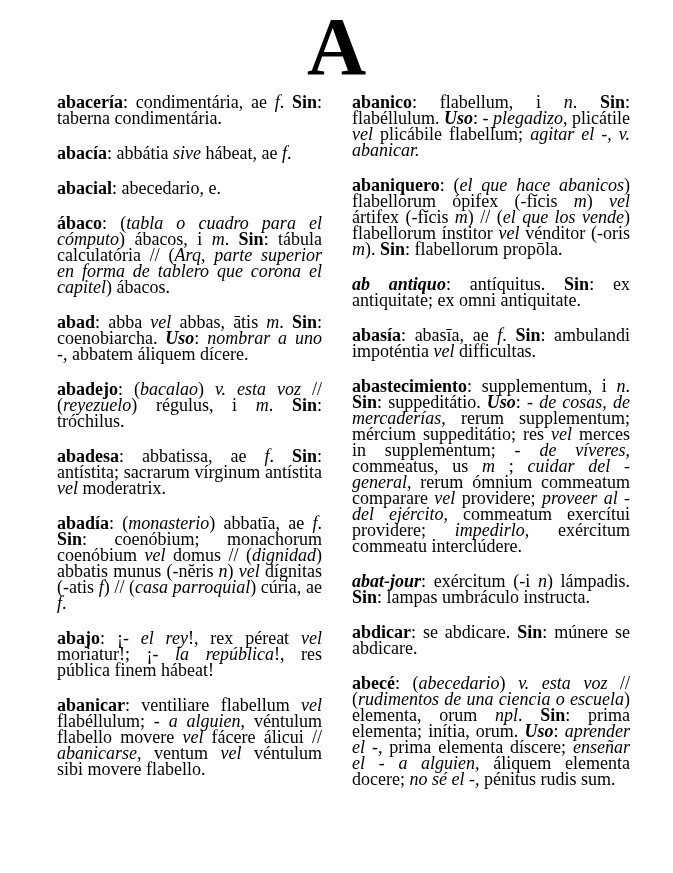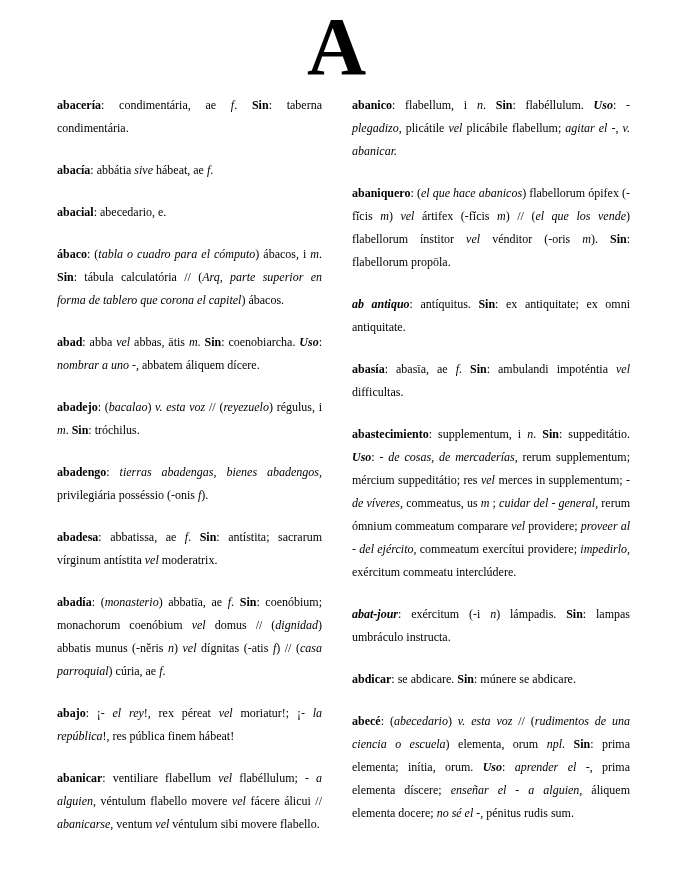--- a/index.html
+++ b/index.html
@@ -20,22 +20,22 @@
   .columns{
     display:flex;
     gap:30px;
     padding:0 43px 0 57px;
     box-sizing:border-box;
   }
   .col{min-width:0;}
   .col-left{width:265px;flex:0 0 265px;}
   .col-right{flex:1;}
   .entry{
-    font-size:12px;
-    line-height:23px;
+    font-size:18px;
+    line-height:16px;
     text-align:justify;
     margin:0 0 19px 0;
   }
   .seg-n{font-weight:normal;font-style:normal;}
   .seg-b{font-weight:bold;font-style:normal;}
   .seg-i{font-weight:normal;font-style:italic;}
   .seg-bi{font-weight:bold;font-style:italic;}
 </style>
 </head>
 <body>
@@ -43,21 +43,20 @@
 <div class="page">
   <div class="letter-heading">A</div>
   <div class="columns">
     <div class="col col-left" id="col-left">
         <p class="entry"><span class="seg-b">abacería</span><span class="seg-n">: condimentária, ae </span><span class="seg-i">f</span><span class="seg-n">. </span><span class="seg-b">Sin</span><span class="seg-n">: taberna condimentária.</span></p>
         <p class="entry"><span class="seg-b">abacía</span><span class="seg-n">: abbátia </span><span class="seg-i">sive</span><span class="seg-n"> hábeat, ae </span><span class="seg-i">f</span><span class="seg-n">.</span></p>
         <p class="entry"><span class="seg-b">abacial</span><span class="seg-n">: abecedario, e.</span></p>
         <p class="entry"><span class="seg-b">ábaco</span><span class="seg-n">: (</span><span class="seg-i">tabla o cuadro para el cómputo</span><span class="seg-n">) ábacos, i </span><span class="seg-i">m</span><span class="seg-n">. </span><span class="seg-b">Sin</span><span class="seg-n">: tábula calculatória // (</span><span class="seg-i">Arq, parte superior en forma de tablero que corona el capitel</span><span class="seg-n">) ábacos.</span></p>
         <p class="entry"><span class="seg-b">abad</span><span class="seg-n">: abba </span><span class="seg-i">vel</span><span class="seg-n"> abbas, ātis </span><span class="seg-i">m</span><span class="seg-n">. </span><span class="seg-b">Sin</span><span class="seg-n">: coenobiarcha. </span><span class="seg-bi">Uso</span><span class="seg-n">: </span><span class="seg-i">nombrar a uno -,</span><span class="seg-n"> abbatem áliquem dícere.</span></p>
         <p class="entry"><span class="seg-b">abadejo</span><span class="seg-n">: (</span><span class="seg-i">bacalao</span><span class="seg-n">) </span><span class="seg-i">v. esta voz</span><span class="seg-n"> // (</span><span class="seg-i">reyezuelo</span><span class="seg-n">) régulus, i </span><span class="seg-i">m</span><span class="seg-n">. </span><span class="seg-b">Sin</span><span class="seg-n">: tróchilus.</span></p>
-        <p class="entry"><span class="seg-b">abadengo</span><span class="seg-n">: </span><span class="seg-i">tierras abadengas, bienes abadengos,</span><span class="seg-n"> privilegiária posséssio (-onis </span><span class="seg-i">f</span><span class="seg-n">).</span></p>
         <p class="entry"><span class="seg-b">abadesa</span><span class="seg-n">: abbatissa, ae </span><span class="seg-i">f</span><span class="seg-n">. </span><span class="seg-b">Sin</span><span class="seg-n">: antístita; sacrarum vírginum antístita </span><span class="seg-i">vel</span><span class="seg-n"> moderatrix.</span></p>
         <p class="entry"><span class="seg-b">abadía</span><span class="seg-n">: (</span><span class="seg-i">monasterio</span><span class="seg-n">) abbatīa, ae </span><span class="seg-i">f</span><span class="seg-n">. </span><span class="seg-b">Sin</span><span class="seg-n">: coenóbium; monachorum coenóbium </span><span class="seg-i">vel</span><span class="seg-n"> domus // (</span><span class="seg-i">dignidad</span><span class="seg-n">) abbatis munus (-nĕris </span><span class="seg-i">n</span><span class="seg-n">) </span><span class="seg-i">vel</span><span class="seg-n"> dígnitas (-atis </span><span class="seg-i">f</span><span class="seg-n">) // (</span><span class="seg-i">casa parroquial</span><span class="seg-n">) cúria, ae </span><span class="seg-i">f</span><span class="seg-n">.</span></p>
         <p class="entry"><span class="seg-b">abajo</span><span class="seg-n">: ¡- </span><span class="seg-i">el rey</span><span class="seg-n">!, rex péreat </span><span class="seg-i">vel</span><span class="seg-n"> moriatur!; ¡- </span><span class="seg-i">la república</span><span class="seg-n">!, res pública finem hábeat!</span></p>
         <p class="entry"><span class="seg-b">abanicar</span><span class="seg-n">: ventiliare flabellum </span><span class="seg-i">vel</span><span class="seg-n"> flabéllulum; - </span><span class="seg-i">a alguien</span><span class="seg-n">, véntulum flabello movere </span><span class="seg-i">vel</span><span class="seg-n"> fácere álicui // </span><span class="seg-i">abanicarse</span><span class="seg-n">, ventum </span><span class="seg-i">vel</span><span class="seg-n"> véntulum sibi movere flabello.</span></p>
       </div>
     <div class="col col-right" id="col-right">
         <p class="entry"><span class="seg-b">abanico</span><span class="seg-n">: flabellum, i </span><span class="seg-i">n</span><span class="seg-n">. </span><span class="seg-b">Sin</span><span class="seg-n">: flabéllulum. </span><span class="seg-bi">Uso</span><span class="seg-n">: </span><span class="seg-i">- plegadizo</span><span class="seg-n">, plicátile </span><span class="seg-i">vel</span><span class="seg-n"> plicábile flabellum; </span><span class="seg-i">agitar el -, v. abanicar.</span></p>
         <p class="entry"><span class="seg-b">abaniquero</span><span class="seg-n">: (</span><span class="seg-i">el que hace abanicos</span><span class="seg-n">) flabellorum ópifex (-fĭcis </span><span class="seg-i">m</span><span class="seg-n">) </span><span class="seg-i">vel</span><span class="seg-n"> ártifex (-fĭcis </span><span class="seg-i">m</span><span class="seg-n">) // (</span><span class="seg-i">el que los vende</span><span class="seg-n">) flabellorum ínstitor </span><span class="seg-i">vel</span><span class="seg-n"> vénditor (-oris </span><span class="seg-i">m</span><span class="seg-n">). </span><span class="seg-b">Sin</span><span class="seg-n">: flabellorum propōla.</span></p>
         <p class="entry"><span class="seg-bi">ab antiquo</span><span class="seg-n">: antíquitus. </span><span class="seg-b">Sin</span><span class="seg-n">: ex antiquitate; ex omni antiquitate.</span></p>
         <p class="entry"><span class="seg-b">abasía</span><span class="seg-n">: abasīa, ae </span><span class="seg-i">f</span><span class="seg-n">. </span><span class="seg-b">Sin</span><span class="seg-n">: ambulandi impoténtia </span><span class="seg-i">vel</span><span class="seg-n"> difficultas.</span></p>

